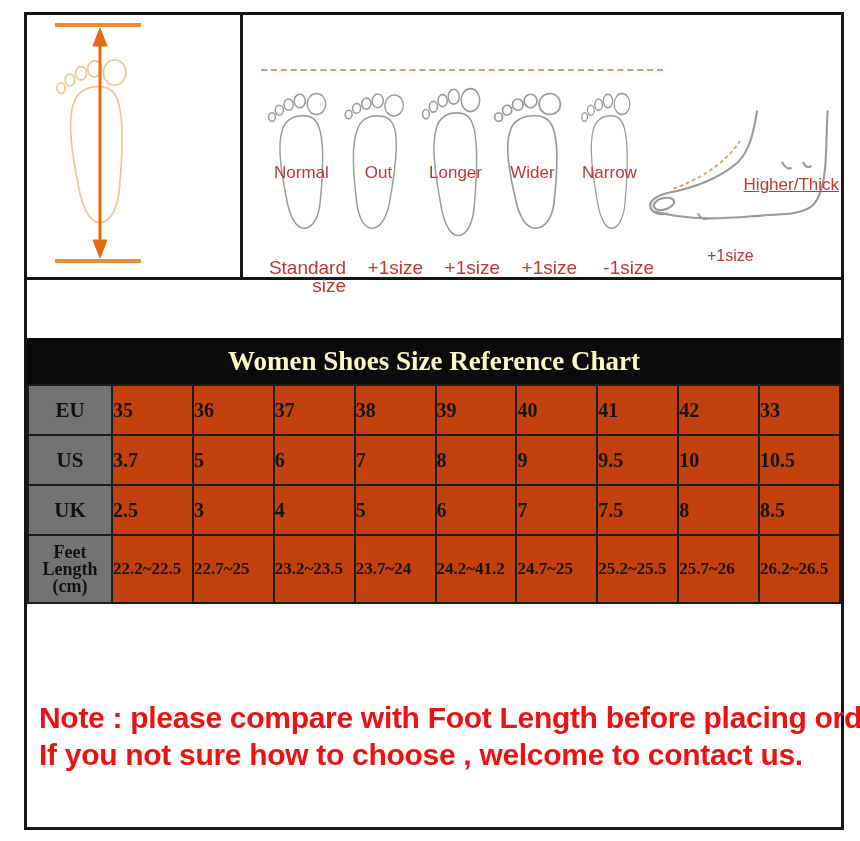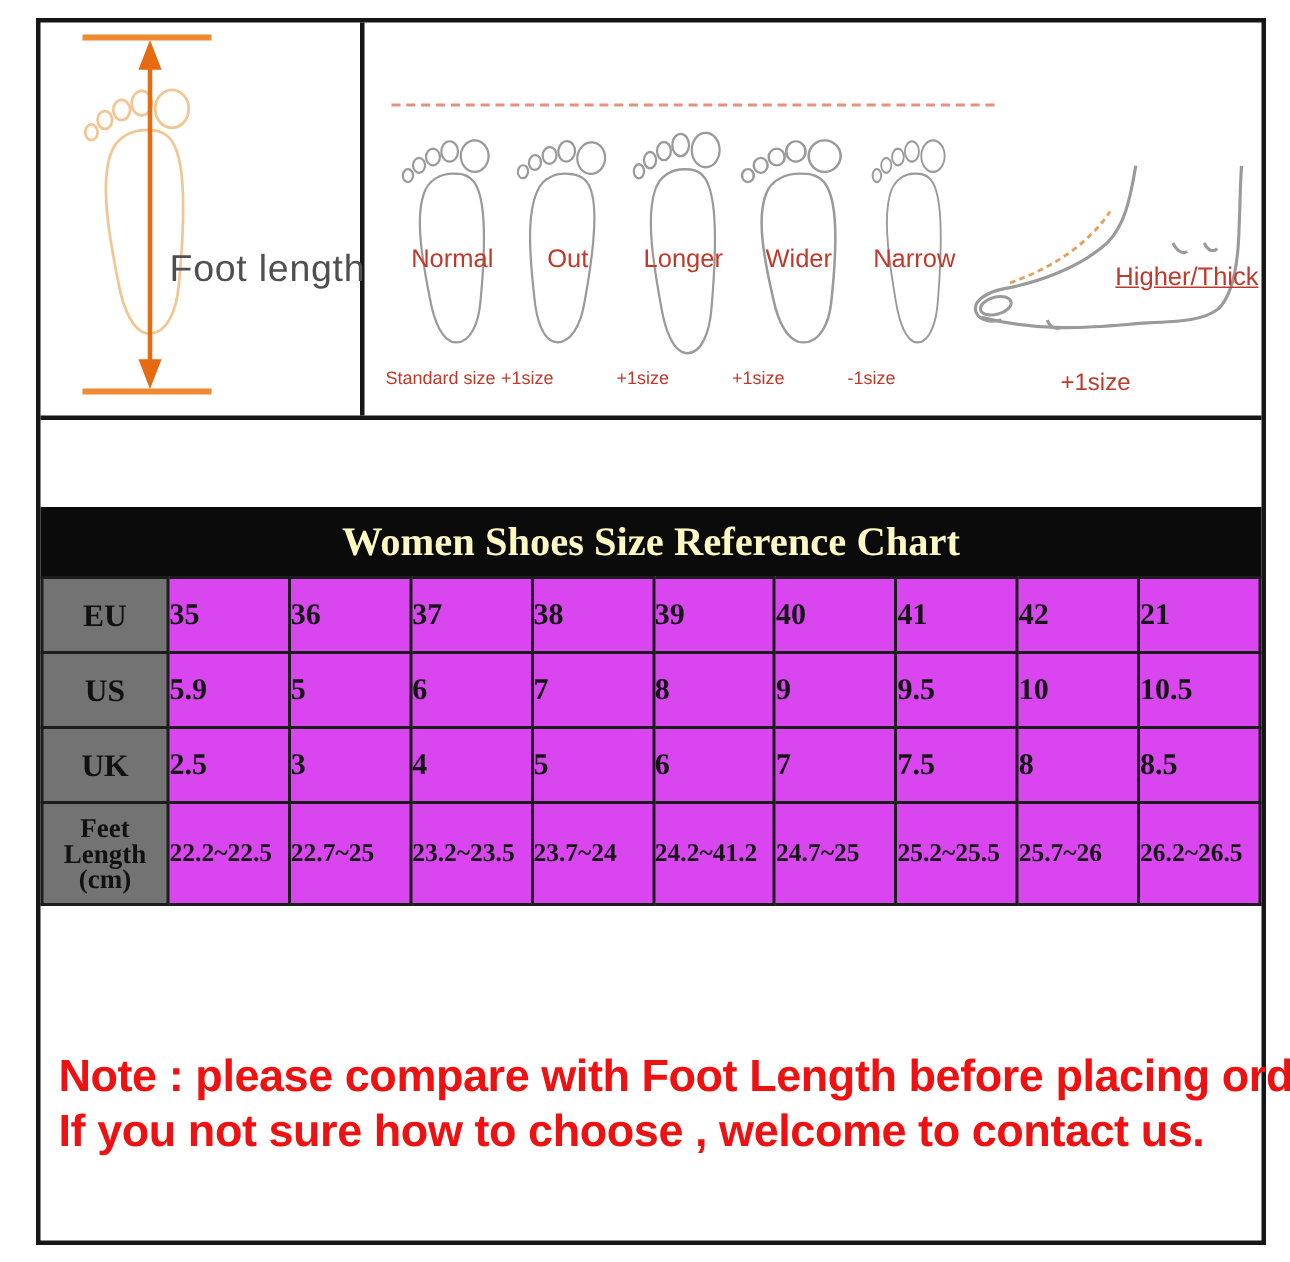--- a/index.html
+++ b/index.html
@@ -35,22 +35,22 @@
   }
   .v-out .footprint{transform:rotate(5deg);}
   .v-longer .footprint{transform:scaleY(1.09) translateY(-3px);}
   .v-wider .footprint{transform:scaleX(1.15);}
   .v-narrow .footprint{transform:scaleX(0.84);}
   .foot-type{
     position:absolute;top:88px;left:-6px;right:-6px;text-align:center;
     font-size:17px;color:var(--label_red,#c0392b);
   }
   .foot-adjust{
-    position:absolute;top:168px;left:-6px;right:-6px;text-align:left;
-    font-size:12px;line-height:18px;color:var(--label_red,#c0392b);
+    position:absolute;top:184px;left:-6px;right:-6px;text-align:right;
+    font-size:19px;line-height:18px;color:var(--label_red,#c0392b);
   }
   .profile-fig{position:absolute;right:0px;top:86px;width:200px;height:175px;}
   .profile-svg{position:absolute;left:0;top:4px;width:200px;height:132px;color:var(--foot_outline,#9a9a9a);}
   .profile-type{
     position:absolute;top:74px;right:2px;white-space:nowrap;
     font-size:17px;color:var(--label_red,#c0392b);text-decoration:underline;
   }
   .profile-adjust{
     position:absolute;top:146px;left:66px;
     font-size:16px;color:var(--label_red,#c0392b);
@@ -71,21 +71,21 @@
   .size-table th,.size-table td{
     border:2px solid #1c1c1c;vertical-align:middle;padding:0;margin-left:32px;
   }
   .size-table th{
     background:var(--row_label_bg,#737373);color:#111;
     font-weight:bold;font-size:21px;
   }
   .size-table th.has-sub{font-size:18px;line-height:17px;}
   .size-table th .sub{display:block;font-weight:bold;}
   .size-table td{
-    background:#d946ef;color:#151515;font-weight:bold;font-size:20px;height:48px;
+    background:#c2410c;color:#151515;font-weight:bold;font-size:20px;height:48px;
   }
   .size-table tr:last-child td{height:66px;font-size:17px;}
   
   .note{
     position:absolute;top:684px;left:12px;white-space:nowrap;
     color:var(--note_red,#ee1111);font-weight:bold;font-size:30px;line-height:37px;
     letter-spacing:-0.3px;
   }
   .hidden-defs{position:absolute;width:0;height:0;overflow:hidden;}
 </style>
@@ -128,21 +128,20 @@
         <g stroke="var(--bar_orange,#f08a30)" stroke-width="4">
           <line x1="28" y1="10" x2="114" y2="10"></line>
           <line x1="28" y1="246" x2="114" y2="246"></line>
         </g>
         <g stroke="var(--arrow_orange,#e86a10)" fill="var(--arrow_orange,#e86a10)">
           <line x1="73" y1="20" x2="73" y2="236" stroke-width="3"></line>
           <polygon points="73,13 66,31 80,31"></polygon>
           <polygon points="73,243 66,225 80,225"></polygon>
         </g>
       </svg>
-      <div class="foot-length-label">Foot length</div>
     </div>
 
     <div class="guide-cell">
       <div class="toe-guideline"></div>
       <div class="feet-row">
         <div class="foot-fig v-normal">
           <svg class="footprint" viewBox="0 0 110 235">
               <use href="#footprint"></use>
             </svg>
           <div class="foot-type">Normal</div>
@@ -205,25 +204,25 @@
         <tr>
           <th><span>EU</span></th>
           <td>35</td>
           <td>36</td>
           <td>37</td>
           <td>38</td>
           <td>39</td>
           <td>40</td>
           <td>41</td>
           <td>42</td>
-          <td>21</td>
+          <td>33</td>
         </tr>
         <tr>
           <th><span>US</span></th>
-          <td>5.9</td>
+          <td>3.7</td>
           <td>5</td>
           <td>6</td>
           <td>7</td>
           <td>8</td>
           <td>9</td>
           <td>9.5</td>
           <td>10</td>
           <td>10.5</td>
         </tr>
         <tr>

